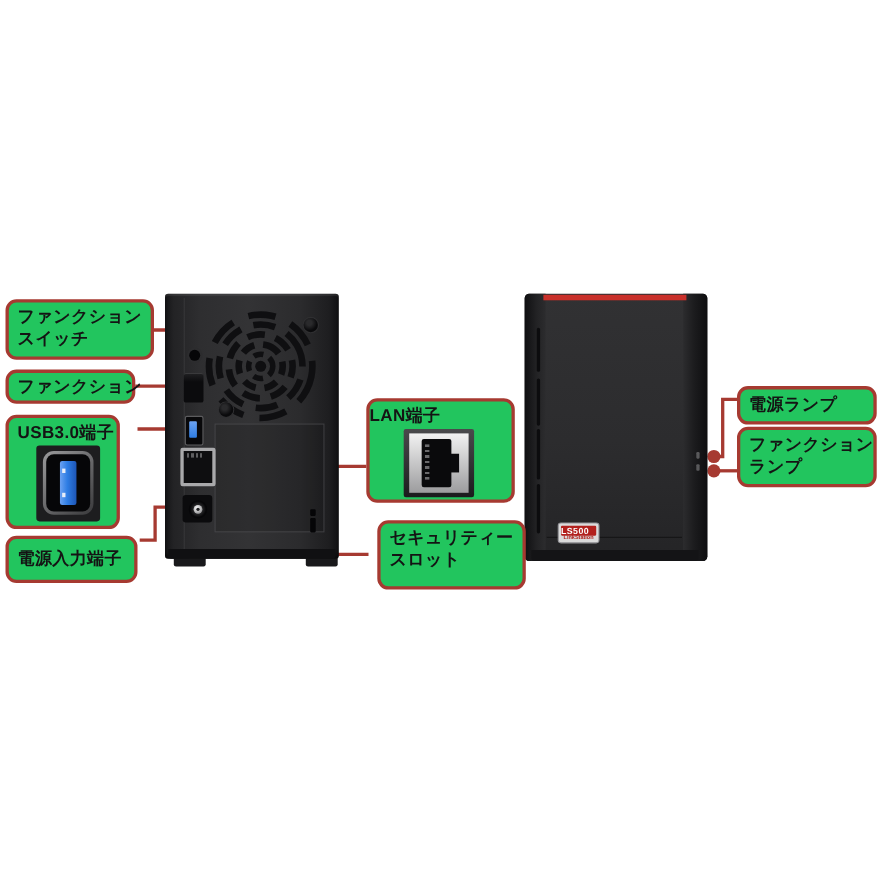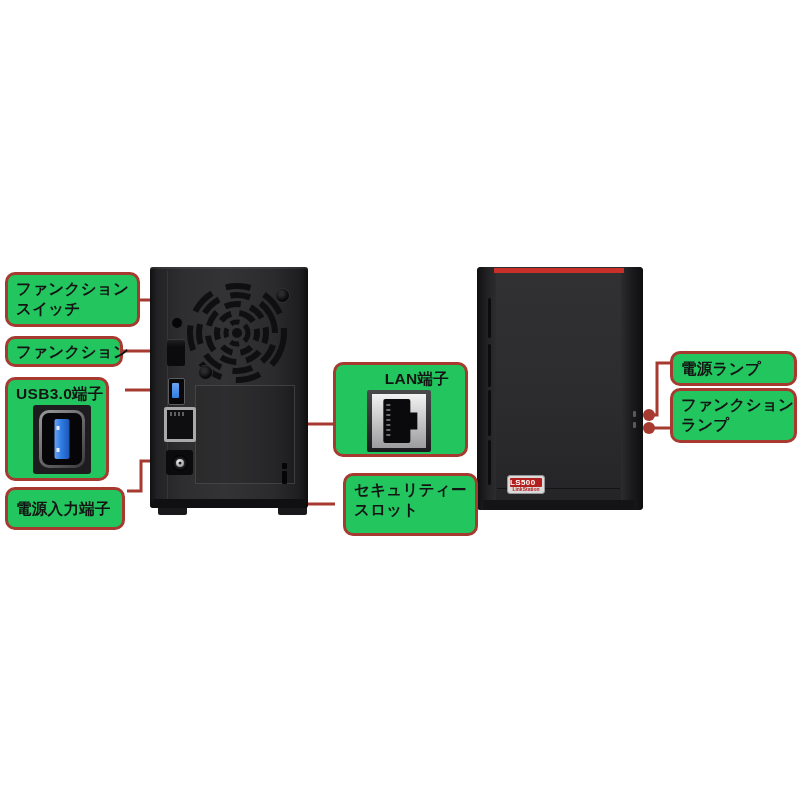--- a/index.html
+++ b/index.html
@@ -18,21 +18,21 @@
   
   .callout{
     position:absolute;background:#22c55e;border:3px solid var(--red);border-radius:10px;
     box-sizing:border-box;z-index:5;display:flex;flex-direction:column;
   }
   .clabel{
     font-weight:700;font-size:15.5px;line-height:20px;color:var(--txt);
     padding:4px 6px 2px 8px;letter-spacing:.3px;white-space:nowrap;
   }
   .cline{display:block;}
-  .center-label{text-align:right;padding-left:0;padding-right:16px;}
+  .center-label{text-align:left;padding-left:0;padding-right:0;}
   .vcenter{justify-content:center;}
   .vcenter .clabel{padding-top:0;padding-bottom:0;}
   
   .usb-photo{position:absolute;left:25px;top:25px;width:58px;height:69px;background:#1d1d1f;border-radius:3px;}
   .usb-bezel{position:absolute;left:6px;top:5px;right:6px;bottom:6px;border-radius:10px;
     background:linear-gradient(135deg,#9a9a9c,#39393b);}
   .usb-cavity{position:absolute;left:3px;top:3px;right:3px;bottom:3px;border-radius:7px;background:#060608;}
   .usb-tongue{position:absolute;left:50%;top:50%;width:15px;height:40px;transform:translate(-50%,-50%);
     border-radius:2px;background:linear-gradient(90deg,#6ba2f2,var(--usb-blue) 45%,#1d55b5);}
   .usb-pins{position:absolute;left:2px;top:7px;width:3px;height:4px;background:#e8eef8;

